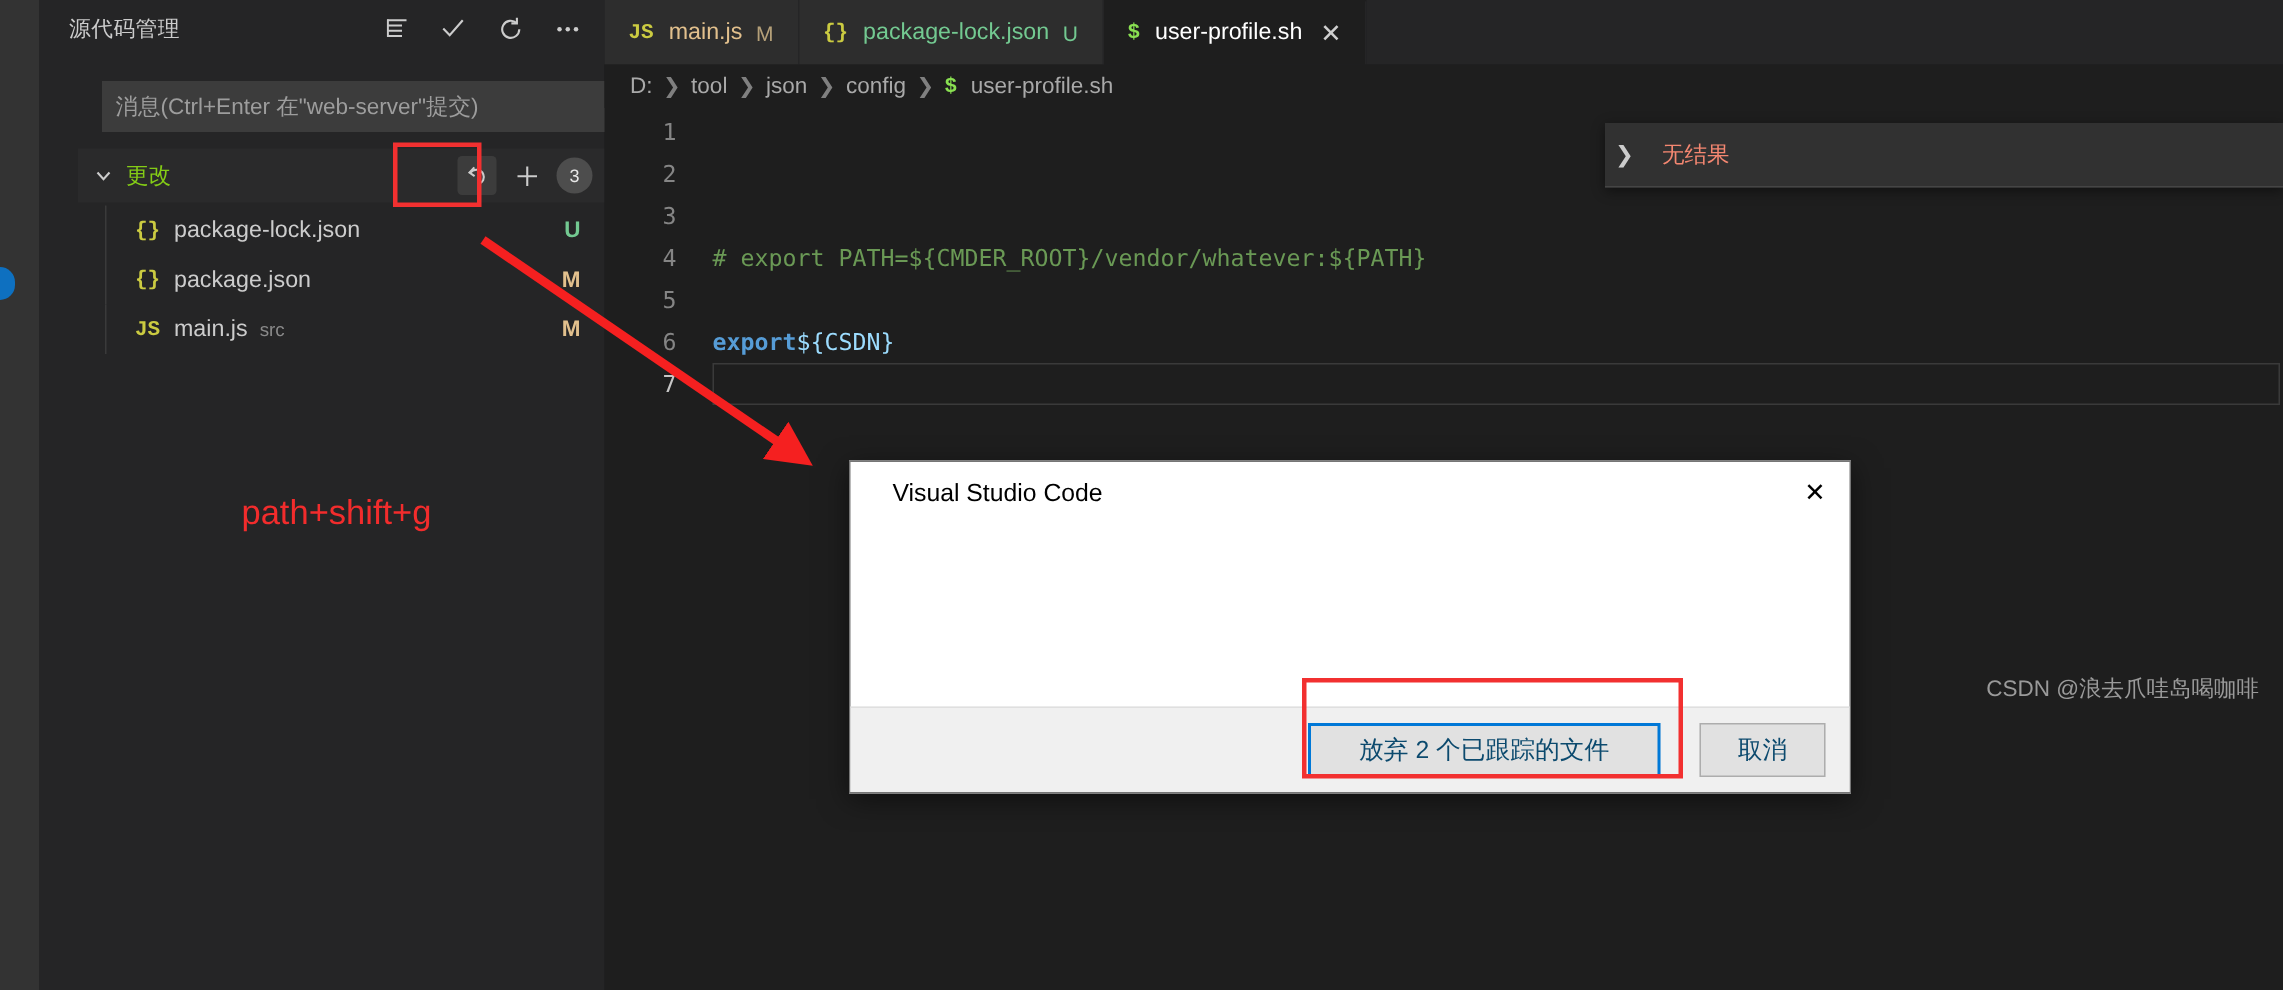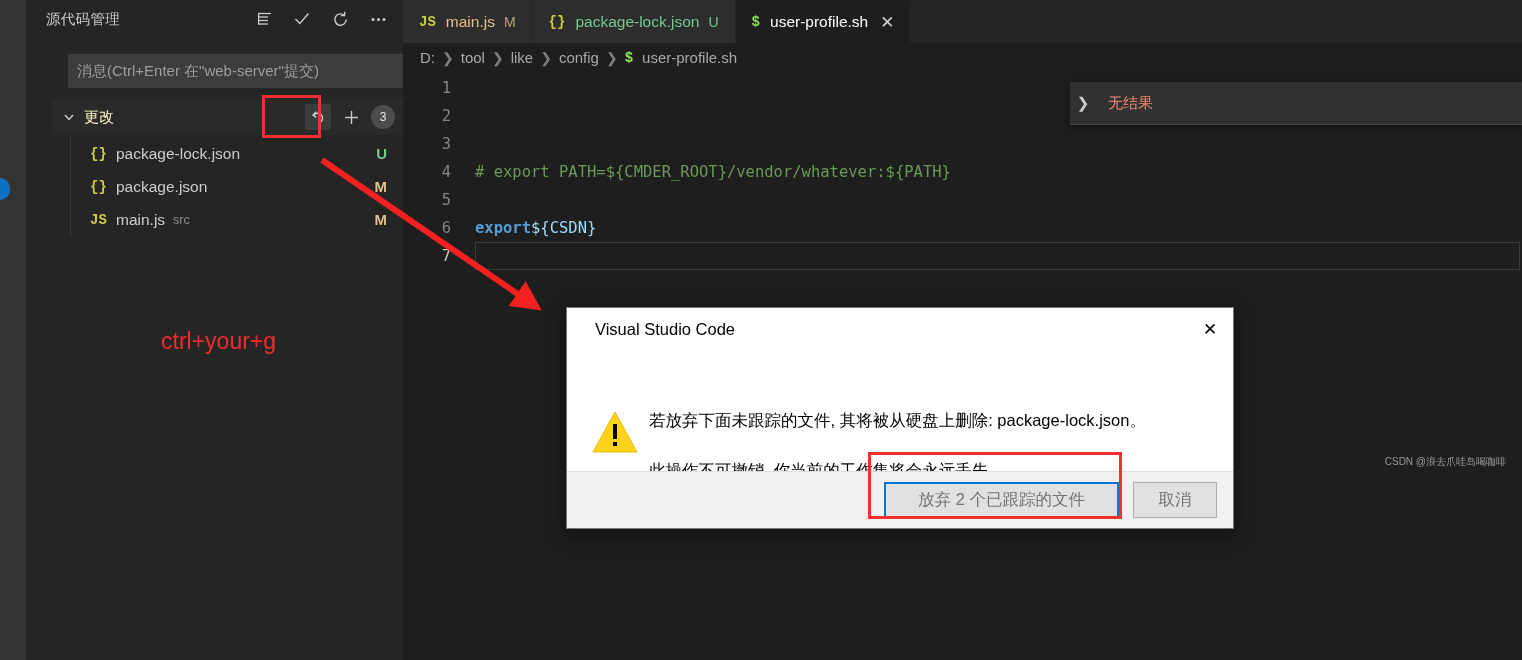--- a/index.html
+++ b/index.html
@@ -100,21 +100,21 @@
     align-items: center;
     background: #2a2a2b;
   }
   .chevron {
     margin-left: 8px;
     width: 18px; height: 18px;
     display: flex; align-items: center; justify-content: center;
     color: #cccccc;
   }
   .changes-label {
-    color: #fef9c3;
+    color: #84cc16;
     font-size: 15px;
     margin-left: 6px;
     white-space: nowrap;
   }
   .changes-actions {
     margin-left: auto;
     margin-right: 8px;
     display: flex;
     align-items: center;
     gap: 8px;
@@ -455,25 +455,26 @@
     padding-right: 16px;
     gap: 14px;
   }
   .dlg-btn {
     height: 36px;
     box-sizing: border-box;
     display: flex;
     align-items: center;
     justify-content: center;
     font-size: 16.5px;
-    color: #737373;
+    color: #0c4a6e;
     background: #e1e1e1;
     border: 1px solid #adadad;
     padding: 0 18px;
     white-space: nowrap;
+    margin-left: 12px;
   }
   .dlg-btn.secondary-outline {
     border: 2px solid #0078d7;
     background: #e1e1e1;
     width: 235px;
     padding: 0;
   }
   .dlg-btn.default-focus {
     border: 1px solid #0078d7;
     background: #e8f2fb;
@@ -500,21 +501,21 @@
     left: 0; top: 0;
     width: 1522px; height: 660px;
     pointer-events: none;
   }
 
   
   .watermark {
     position: absolute;
     right: 16px; bottom: 12px;
     color: #9a9a9a;
-    font-size: 10px;
+    font-size: 15px;
     white-space: nowrap;
     margin-left: 12px;
   }
 </style>
 </head>
 <body>
 
 <div id="root">
 
   <div class="activity-bar">
@@ -598,21 +599,21 @@
         <span class="file-badge badge-M">M</span>
       </div>
       <div class="file-row">
         <span class="file-ico js">JS</span>
         <span class="file-name">main.js</span>
         <span class="file-dir">src</span>
         <span class="file-badge badge-M">M</span>
       </div>
     </div>
 
-    <div class="ctrl-hint">ctrl+your+g</div>
+    <div class="ctrl-hint">path+shift+g</div>
   </div>
 
   <div class="hl-discard"></div>
 
   <div class="editor-area">
 
     <div class="tab-bar">
       <div class="tab">
         <span class="tab-ico js">JS</span>
         <span class="tab-label mod">main.js</span>
@@ -628,21 +629,21 @@
         <span class="tab-label active">user-profile.sh</span>
         <span class="tab-close">✕</span>
       </div>
     </div>
 
     <div class="breadcrumbs">
       <span class="crumb">D:</span>
       <span class="crumb-sep">❯</span>
       <span class="crumb">tool</span>
       <span class="crumb-sep">❯</span>
-      <span class="crumb">like</span>
+      <span class="crumb">json</span>
       <span class="crumb-sep">❯</span>
       <span class="crumb">config</span>
       <span class="crumb-sep">❯</span>
       <span class="crumb-file-ico">$</span>
       <span class="crumb">user-profile.sh</span>
     </div>
 
     <div class="code-area">
       <div class="code-line">
         <span class="ln">1</span>
@@ -675,33 +676,20 @@
       <div class="find-toggle">❯</div>
       <div class="find-result">无结果</div>
     </div>
 
   </div>
 
   <div class="dialog">
     <div class="dlg-titlebar">
       <span class="dlg-title">Visual Studio Code</span>
       <span class="dlg-close">✕</span>
-    </div>
-    <div class="dlg-body">
-      <div class="warn-icon">
-        <svg width="48" height="44" viewBox="0 0 48 44">
-          <polygon points="24,2 46,42 2,42" fill="#ffd21e" stroke="#e8bc00" stroke-width="1"></polygon>
-          <rect x="22" y="14" width="4" height="15" fill="#000000"></rect>
-          <rect x="22" y="32" width="4" height="4" fill="#000000"></rect>
-        </svg>
-      </div>
-      <div class="dlg-texts">
-        <div class="dlg-line1">若放弃下面未跟踪的文件, 其将被从硬盘上删除: package-lock.json。</div>
-        <div class="dlg-line2">此操作不可撤销, 你当前的工作集将会永远丢失。</div>
-      </div>
     </div>
     <div class="dlg-footer">
       <div class="dlg-btn secondary-outline">放弃 2 个已跟踪的文件</div>
       <div class="dlg-btn cancel">取消</div>
     </div>
   </div>
 
   <div class="hl-default-btn"></div>
 
   <svg class="arrow-svg" viewBox="0 0 1522 660">

